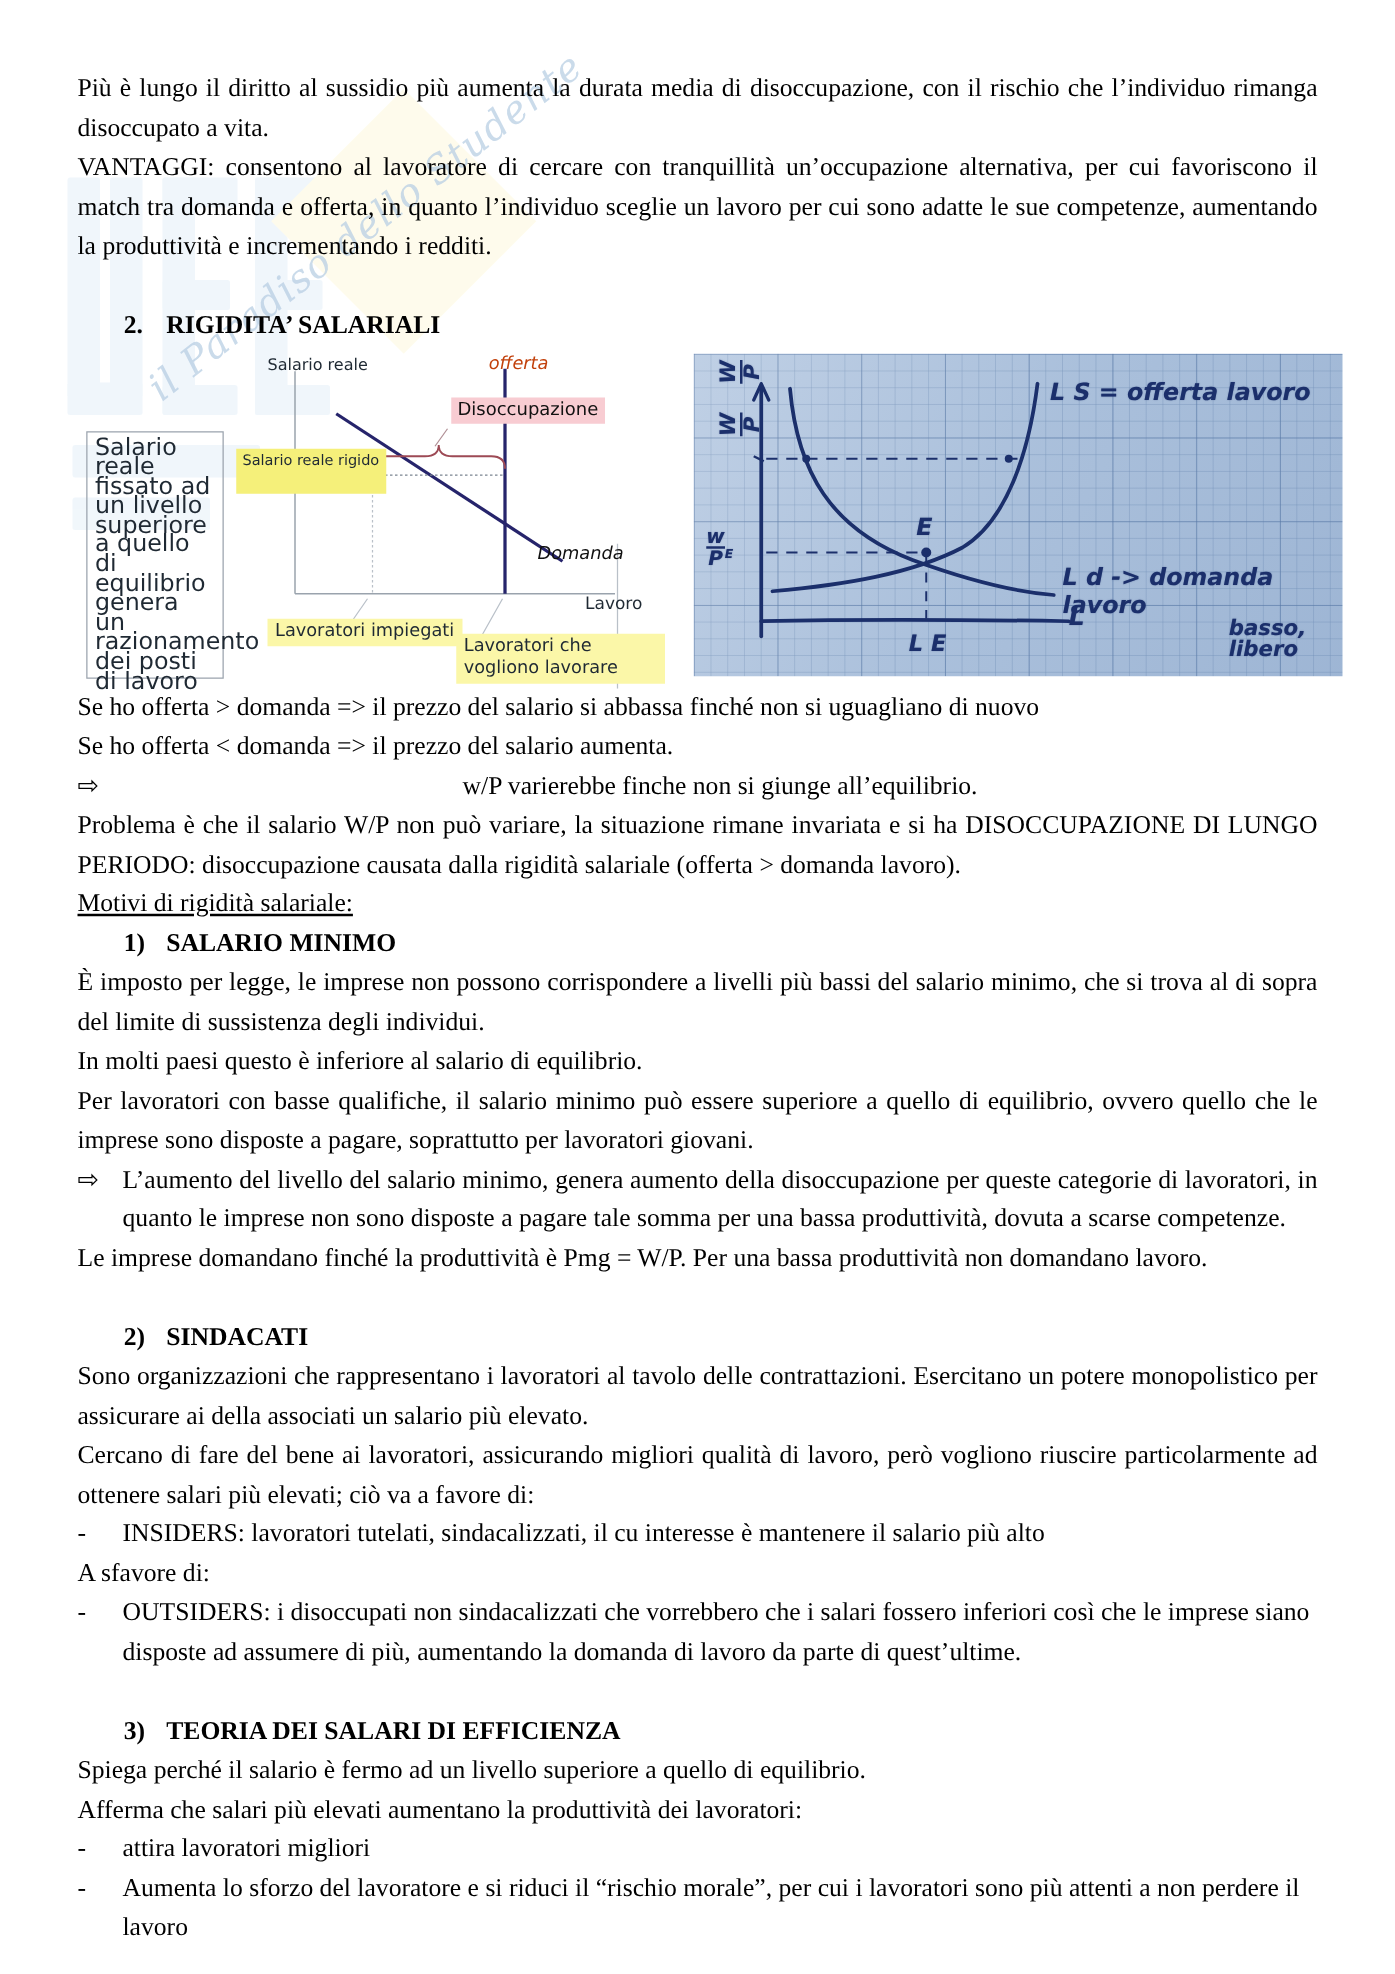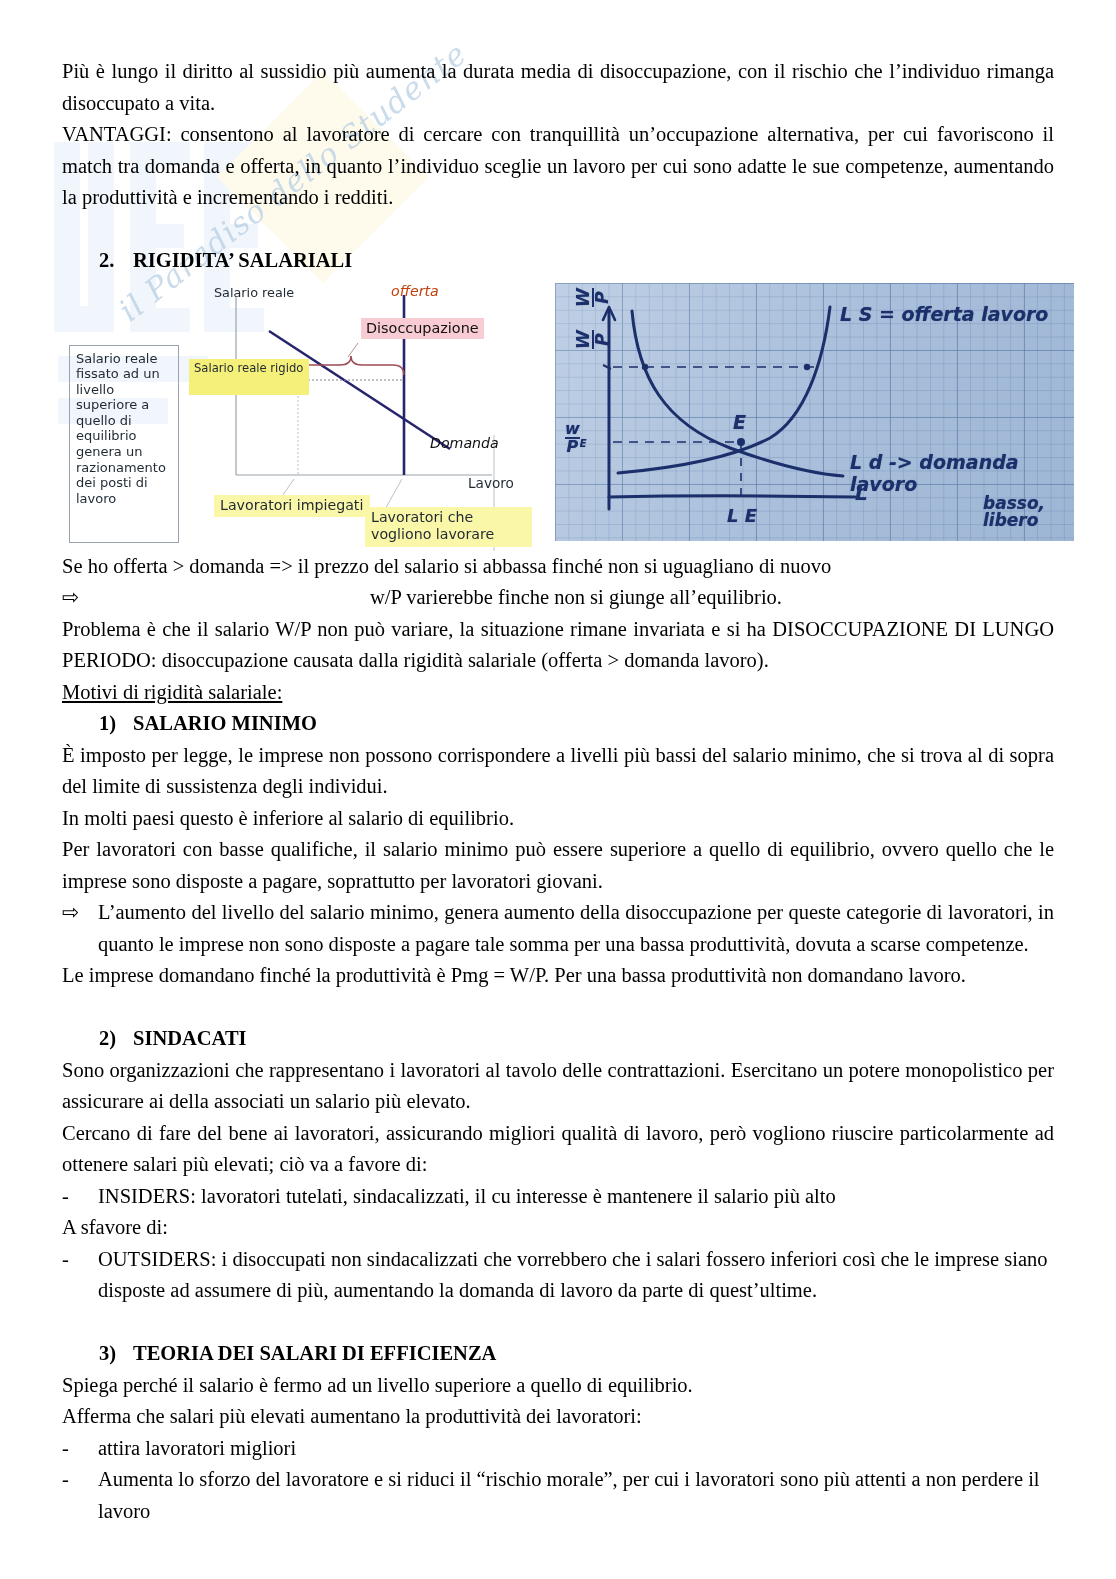--- a/index.html
+++ b/index.html
@@ -129,21 +129,21 @@
 
   #box-note {
     position: absolute;
     left: 7px;
     top: 62px;
     width: 110px;
     height: 198px;
     border: 1px solid #9aa3ad;
     background: transparent;
     padding: 5px 6px;
-    font-size: 13px;
+    font-size: 19px;
     line-height: 15.6px;
     color: #1f2933;
   }
 
   #lbl-salario-reale {
     left: 152px; top: 2px;
     font-size: 12.8px; line-height: 15px;
     color: #1f2933;
   }
   #lbl-offerta {
@@ -354,20 +354,21 @@
       <div class="hw" style="left:178px; top:128px; font-size:19px;">E</div>
       <div class="hw" style="left:172px; top:222px; font-size:18px;">L E</div>
       <div class="hw" style="left:300px; top:198px; font-size:20px;">L</div>
       <div class="hw" style="left:428px; top:212px; font-size:17px; line-height:17px; width:90px;">basso, libero</div>
     </div>
 
   </div>
 
 
   <div class="body nojust">Se ho offerta &gt; domanda =&gt; il prezzo del salario si abbassa finché non si uguagliano di nuovo</div>
+  <div class="body nojust">Se ho offerta &lt; domanda =&gt; il prezzo del salario aumenta.</div>
 
   <div class="arrow-item">
     <span class="mk">⇨</span>
     <span class="tx nojust">w/P varierebbe finche non si giunge all’equilibrio.</span>
   </div>
 
   <div class="body">Problema è che il salario W/P non può variare, la situazione rimane invariata e si ha DISOCCUPAZIONE DI LUNGO PERIODO: disoccupazione causata dalla rigidità salariale (offerta &gt; domanda lavoro).</div>
 
   <div class="body nojust underline">Motivi di rigidità salariale:</div>
 

